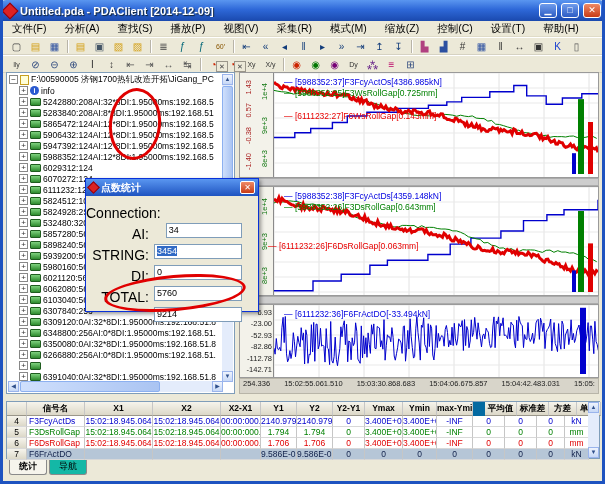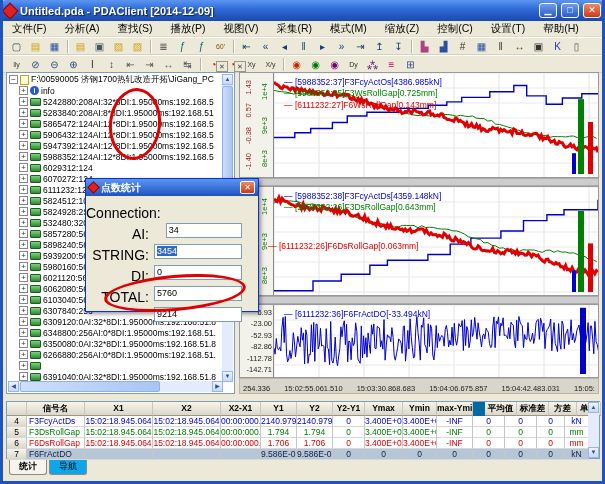--- a/index.html
+++ b/index.html
@@ -46,21 +46,21 @@
   .pane{position:absolute;left:236px;width:360px;background:#fff;border:1px solid #9a9a9a;overflow:hidden;z-index:2;}
   .psep{position:absolute;left:236px;width:360px;height:8px;background:#cdcdcd;border:1px solid #ababab;z-index:2;}
   .lblstrip{position:absolute;left:0;top:0;width:34px;height:100%;background:#f3f2ea;border-right:1px solid #8a8a8a;}
   .rotcol{position:absolute;top:2px;bottom:2px;display:flex;flex-direction:column;justify-content:space-around;align-items:center;}
   .rotcol span{writing-mode:vertical-rl;transform:rotate(180deg);font-size:7.5px;}
   .p3labels{position:absolute;left:0;top:0;width:34px;height:100%;display:flex;flex-direction:column;
     justify-content:space-between;align-items:flex-end;padding:3px 2px;font-size:7.5px;color:#222;}
   .plot{position:absolute;left:34px;top:0;}
   .legend{position:absolute;font-size:8.5px;white-space:nowrap;z-index:3;}
   .xstrip{position:absolute;left:236px;top:378px;width:360px;height:16px;background:#d8d5ca;
-    border:1px solid #b8b5a8;display:flex;justify-content:space-between;align-items:flex-end;
+    border:1px solid #b8b5a8;display:flex;justify-content:space-between;align-items:flex-start;
     padding:0 3px;font-size:7.5px;color:#222;overflow:hidden;z-index:2;}
   .xstrip span{white-space:nowrap;}
   
   .dlg{position:absolute;left:82px;top:178px;width:174px;height:134px;background:#ece9d8;
     border:1px solid #0831d9;box-shadow:2px 2px 4px rgba(0,0,0,.4);z-index:40;}
   .dlg-title{height:17px;background:linear-gradient(180deg,#5a96f0,#1e53c0);display:flex;align-items:center;
     padding:0 3px;gap:3px;}
   .dlg-title .t{color:#fff;font-weight:bold;font-size:10px;flex:1;}
   .dlg-close{width:15px;height:13px;border-radius:2px;border:1px solid #fff;color:#fff;font-size:8px;
     line-height:11px;text-align:center;background:linear-gradient(180deg,#ee8a66,#c83b16);}
@@ -74,21 +74,21 @@
   .grow{display:flex;height:11px;}
   .grow.hd{height:14px;}
   .gc{border-right:1px solid #c6c6c6;border-bottom:1px solid #d8d8d8;font-size:8.5px;overflow:hidden;
     white-space:nowrap;text-align:center;line-height:11px;background:#fff;flex:none;}
   .hd .gc{background:linear-gradient(180deg,#f6f4ec,#dcd8c8);font-weight:bold;line-height:13px;border-bottom:1px solid #9a968a;}
   .gc.num{background:linear-gradient(180deg,#f6f4ec,#dcd8c8);}
   .gc.nm{text-align:left;padding-left:2px;}
   .gvsb{position:absolute;right:0;top:0;width:11px;height:56px;background:#e4ecfb;}
   
   .tabs{position:absolute;left:6px;top:460px;height:15px;display:flex;gap:2px;font-size:9px;z-index:3;}
-  .tab{padding:0 9px;background:#0ea5e9;border:1px solid #8a8a8a;border-top:none;border-radius:0 0 3px 3px;line-height:13px;}
+  .tab{padding:0 9px;background:#14b8a6;border:1px solid #8a8a8a;border-top:none;border-radius:0 0 3px 3px;line-height:13px;}
   .tab.active{background:#f6f4ec;font-weight:bold;}
 </style>
 </head>
 <body>
 
 <div class="win">
   <div class="titlebar">
     <div class="app-icon"></div>
     <div class="title-text">Untitled.pda - PDAClient [2014-12-09]</div>
     <div class="winbtn">▁</div>
@@ -361,21 +361,21 @@
           <line x1="0" x2="324" y1="90" y2="90" stroke="#e9e9e9"></line>
           <polyline points="0.0,64.5 20.8,64.5 20.8,59.7 36.7,59.7 36.7,55.5 58.4,55.5 58.4,49.5 73.3,49.5 73.3,43.0 92.9,43.0 92.9,39.2 123.3,39.2 123.3,35.4 154.4,35.4 154.4,32.2 172.8,32.2 172.8,28.9 187.7,28.9 187.7,24.4 215.8,24.4 215.8,18.8 239.8,18.8 239.8,12.5 252.7,12.5 252.7,22.9 272.2,22.9 272.2,31.2 288.4,31.2 288.4,25.0 307.8,25.0 307.8,20.8 324.0,20.8" fill="none" stroke="#0000cd" stroke-width="1.4"></polyline>
           <polyline points="0.0,17.4 3.9,18.2 7.8,18.8 11.7,19.0 15.6,19.8 19.4,21.1 23.3,20.2 27.2,21.2 31.1,21.1 35.0,21.0 38.9,20.8 42.8,22.4 46.7,20.3 50.5,22.2 54.4,22.1 58.3,21.1 62.2,22.8 66.1,20.8 70.0,23.8 73.9,23.8 77.8,24.6 81.6,23.9 85.5,25.9 89.4,26.7 93.3,27.6 97.2,30.7 101.1,30.3 105.0,31.9 108.9,34.2 112.8,34.8 116.6,35.5 120.5,36.4 124.4,37.9 128.3,40.5 132.2,40.4 136.1,41.1 140.0,42.1 143.9,42.6 147.7,42.1 151.6,42.6 155.5,42.9 159.4,41.5 163.3,43.5 167.2,41.2 171.1,41.4 175.0,41.7 178.8,42.2 182.7,43.3 186.6,42.2 190.5,43.1 194.4,43.6 198.3,42.9 202.2,45.1 206.1,45.5 210.0,45.6 213.8,48.1 217.7,47.5 221.6,51.2 225.5,51.5 229.4,52.6 233.3,53.9 237.2,54.9 241.1,57.3 244.9,57.2 248.8,59.7 252.7,59.7 256.6,60.4 260.5,61.4 264.4,61.4 268.3,62.8 272.2,62.2 276.0,64.3 279.9,63.5 283.8,63.7 287.7,63.6 291.6,64.0 295.5,63.2 299.4,63.0 303.3,64.5 307.2,64.3 311.0,64.4 314.9,63.5 318.8,63.4 322.7,65.4" fill="none" stroke="#008000" stroke-width="1"></polyline>
           <polyline points="0.0,9.1 1.6,10.7 3.2,11.6 4.9,12.8 6.5,15.0 8.1,15.6 9.7,12.9 11.3,13.9 13.0,14.0 14.6,15.6 16.2,16.9 17.8,14.8 19.4,15.0 21.1,18.1 22.7,15.2 24.3,15.8 25.9,19.0 27.5,15.7 29.2,17.7 30.8,16.6 32.4,19.3 34.0,19.2 35.6,17.2 37.3,20.1 38.9,17.8 40.5,20.4 42.1,19.1 43.7,21.2 45.4,19.9 47.0,19.5 48.6,20.1 50.2,22.6 51.8,22.1 53.5,19.2 55.1,21.7 56.7,22.2 58.3,22.4 59.9,19.1 61.6,19.2 63.2,23.8 64.8,22.2 66.4,22.3 68.0,22.1 69.7,20.7 71.3,22.2 72.9,21.3 74.5,21.8 76.1,25.7 77.8,26.6 79.4,24.3 81.0,26.9 82.6,28.0 84.2,25.5 85.9,29.2 87.5,25.8 89.1,29.8 90.7,27.6 92.3,26.8 94.0,31.2 95.6,31.4 97.2,30.1 98.8,30.8 100.4,34.6 102.1,32.2 103.7,35.1 105.3,34.4 106.9,31.9 108.5,34.4 110.2,35.5 111.8,33.1 113.4,36.2 115.0,37.6 116.6,35.5 118.3,36.6 119.9,37.1 121.5,34.9 123.1,36.1 124.7,38.6 126.4,37.8 128.0,40.5 129.6,40.0 131.2,38.5 132.8,38.9 134.5,37.3 136.1,38.7 137.7,40.3 139.3,37.0 140.9,37.0 142.6,38.7 144.2,38.9 145.8,40.0 147.4,39.4 149.0,41.8 150.7,41.5 152.3,40.7 153.9,38.6 155.5,38.0 157.1,42.0 158.8,40.9 160.4,43.0 162.0,42.6 163.6,41.9 165.2,43.0 166.9,40.9 168.5,41.0 170.1,44.6 171.7,45.0 173.3,46.6 175.0,46.6 176.6,47.1 178.2,47.5 179.8,48.4 181.4,45.1 183.1,45.7 184.7,48.4 186.3,47.3 187.9,48.8 189.5,49.5 191.2,52.6 192.8,49.7 194.4,53.8 196.0,52.9 197.6,50.7 199.3,54.1 200.9,54.4 202.5,51.5 204.1,55.0 205.7,53.0 207.4,57.5 209.0,55.7 210.6,56.5 212.2,58.4 213.8,58.5 215.5,56.5 217.1,56.6 218.7,54.5 220.3,55.3 221.9,55.9 223.6,55.2 225.2,58.8 226.8,56.4 228.4,58.0 230.0,56.6 231.7,58.0 233.3,59.0 234.9,58.8 236.5,57.8 238.1,61.0 239.8,55.9 241.4,56.8 243.0,60.5 244.6,60.6 246.2,60.7 247.9,58.3 249.5,61.9 251.1,62.5 252.7,62.3 254.3,61.3 256.0,62.6 257.6,62.3 259.2,60.8 260.8,60.5 262.4,60.3 264.1,62.4 265.7,65.3 267.3,62.2 268.9,66.6 270.5,64.9 272.2,65.5 273.8,63.5 275.4,66.9 277.0,69.2 278.6,68.4 280.3,67.2 281.9,71.1 283.5,71.2 285.1,68.5 286.7,69.5 288.4,69.8 290.0,73.0 291.6,74.3 293.2,73.8 294.8,73.0 296.5,71.1 298.1,73.7 299.7,72.3 301.3,75.4 302.9,76.7 304.6,74.2 306.2,73.4 307.8,75.6 309.4,74.7 311.0,73.4 312.7,74.2 314.3,75.6 315.9,76.4 317.5,74.6 319.1,75.1 320.8,76.0 322.4,74.7 324.0,79.3" fill="none" stroke="#e00000" stroke-width="3"></polyline>
           <rect x="298" y="80.2" width="4" height="20.8" fill="#0000cd"></rect>
           <rect x="304" y="26.120000000000005" width="6" height="74.88" fill="#008000"></rect>
           <rect x="314" y="49" width="5" height="52" fill="#e00000"></rect>
         </svg>
         <div class="legend" style="left: 44px; top: 4px; color: rgb(0, 0, 224);"><span>— </span><span>[5988352:37]F3FcyActOs[4386.985kN]</span></div>
         <div class="legend" style="left: 44px; top: 15px; color: rgb(0, 128, 0);"><span>— </span><span>[5988352:25]F3WsRollGap[0.725mm]</span></div>
-        <div class="legend" style="left: 44px; top: 27px; color: rgb(232, 0, 0); text-align: right;"><span>— </span><span>[6111232:27]F6WsRollGap[0.143mm]</span></div>
+        <div class="legend" style="left: 44px; top: 38px; color: rgb(232, 0, 0); text-align: right;"><span>— </span><span>[6111232:27]F6WsRollGap[0.143mm]</span></div>
       </div>
       <div class="pane" style="top: 186px; height: 110px;">
         <div class="lblstrip">
           <div class="rotcol" style="left: 1px; width: 14px; color: rgb(170, 34, 34);">
             <span>1.43</span>
             <span>0.57</span>
             <span>-0.38</span>
             <span>-1.40</span>
           </div>
           <div class="rotcol" style="left: 17px; width: 14px; color: rgb(17, 119, 17);">

